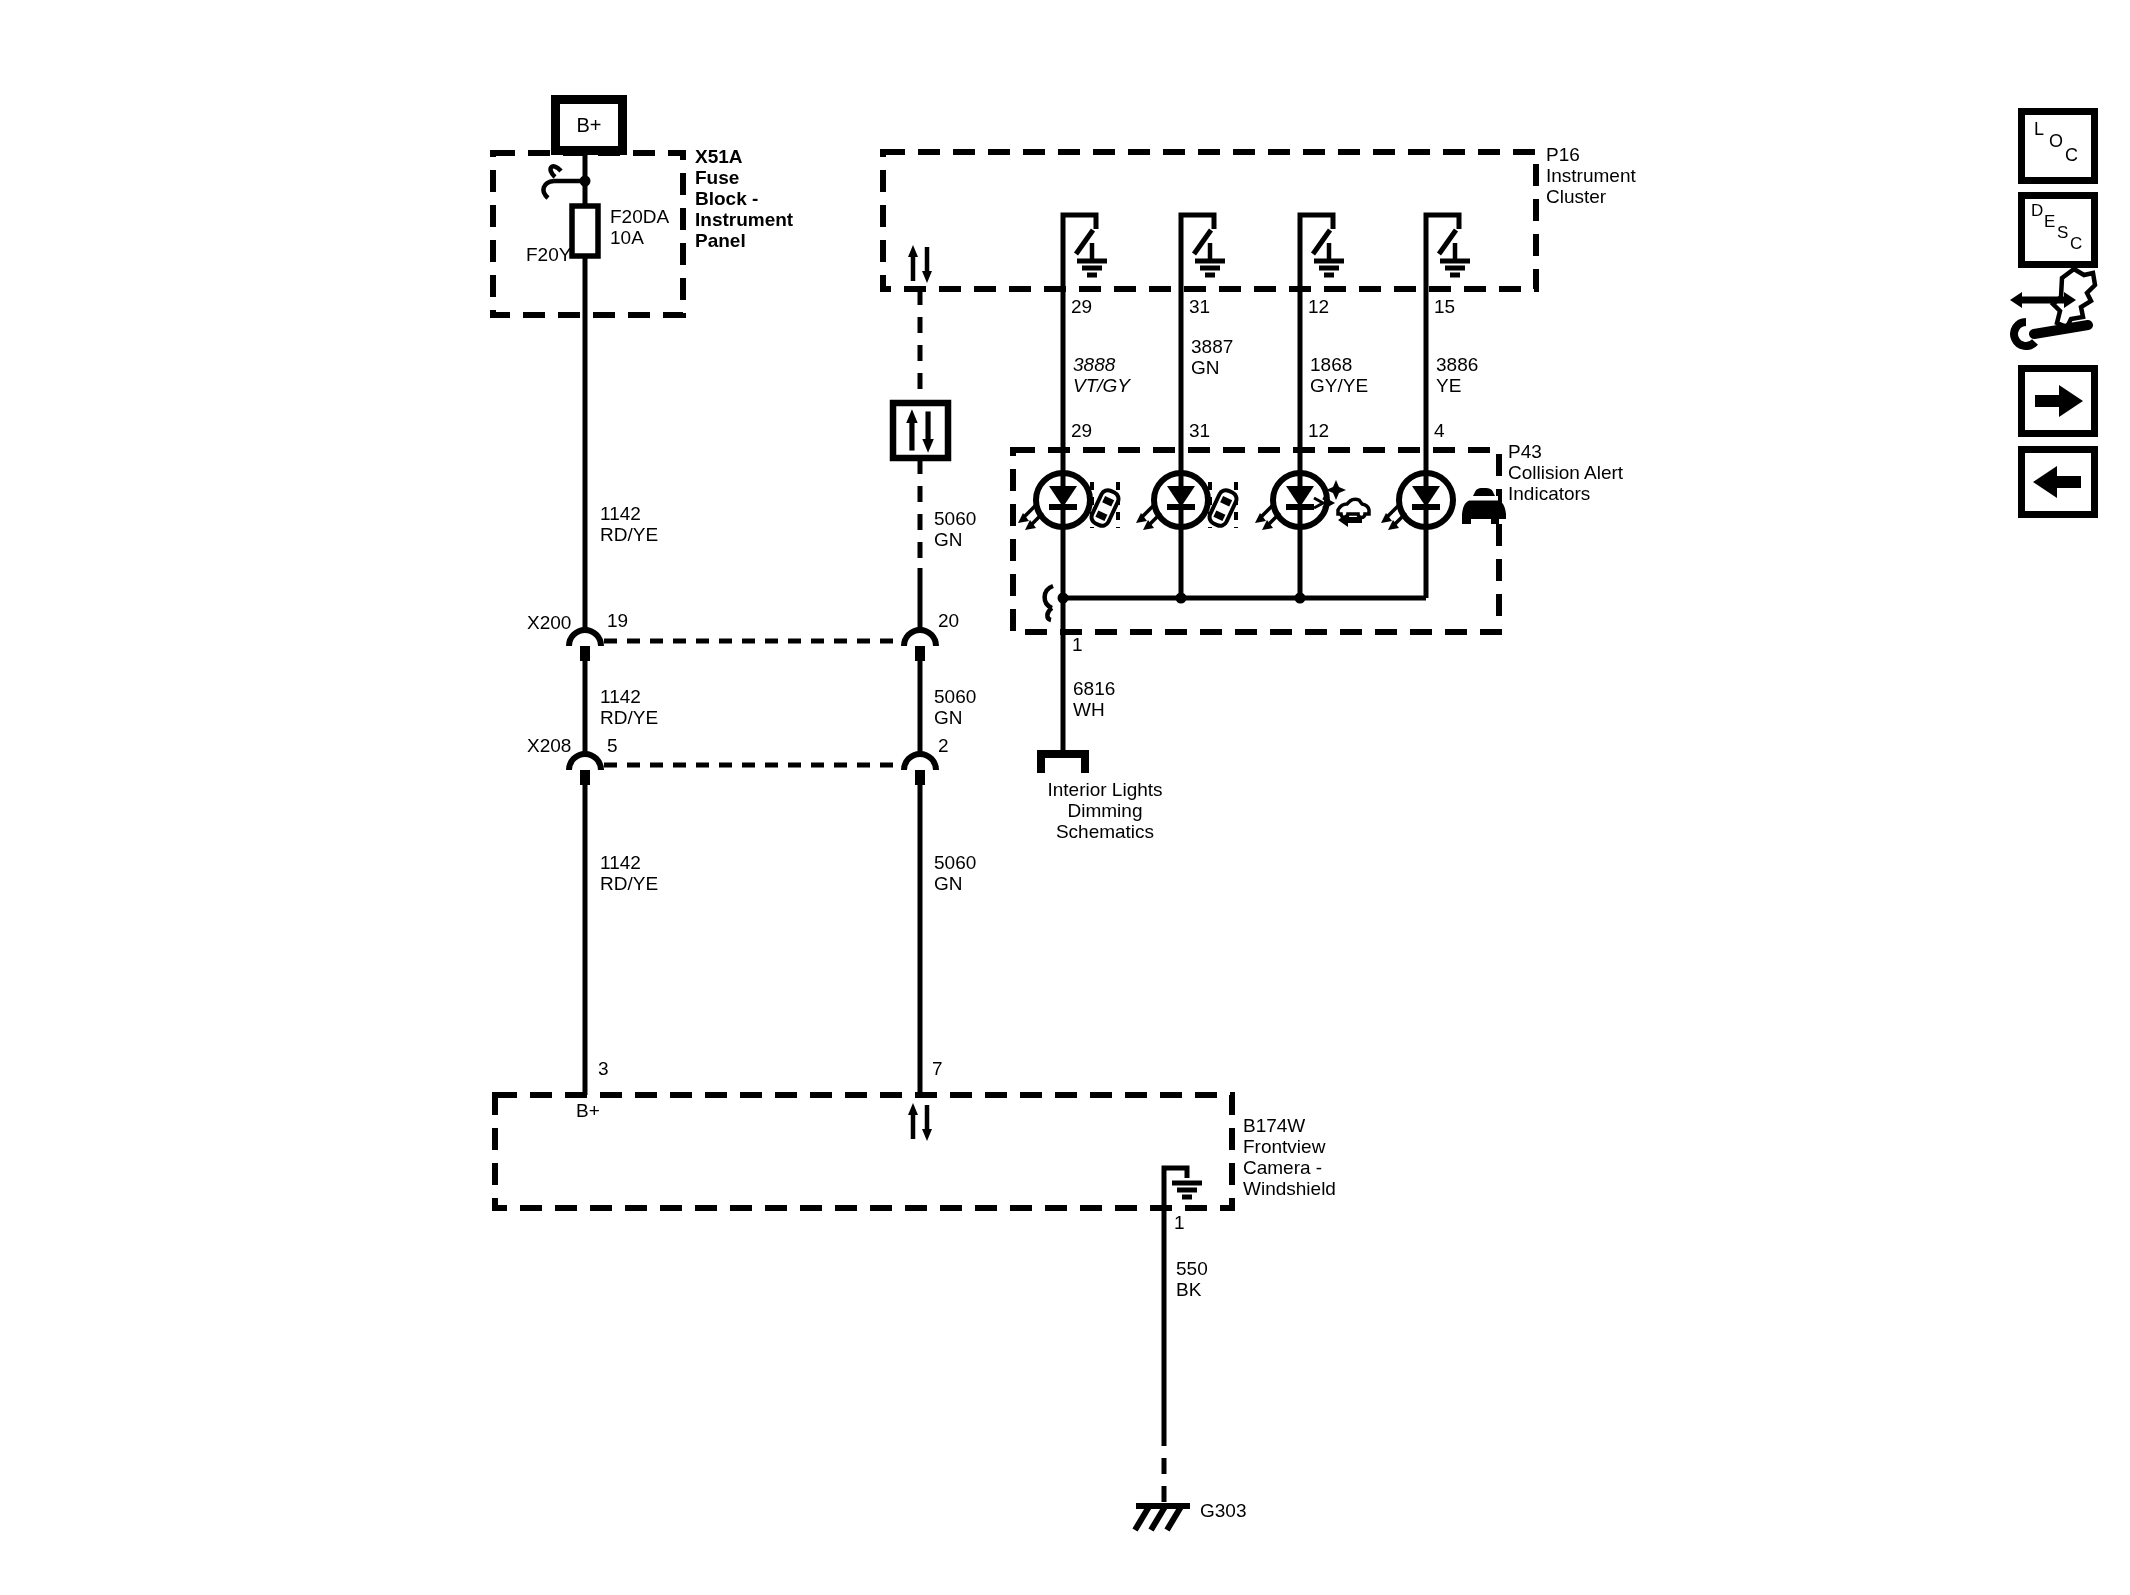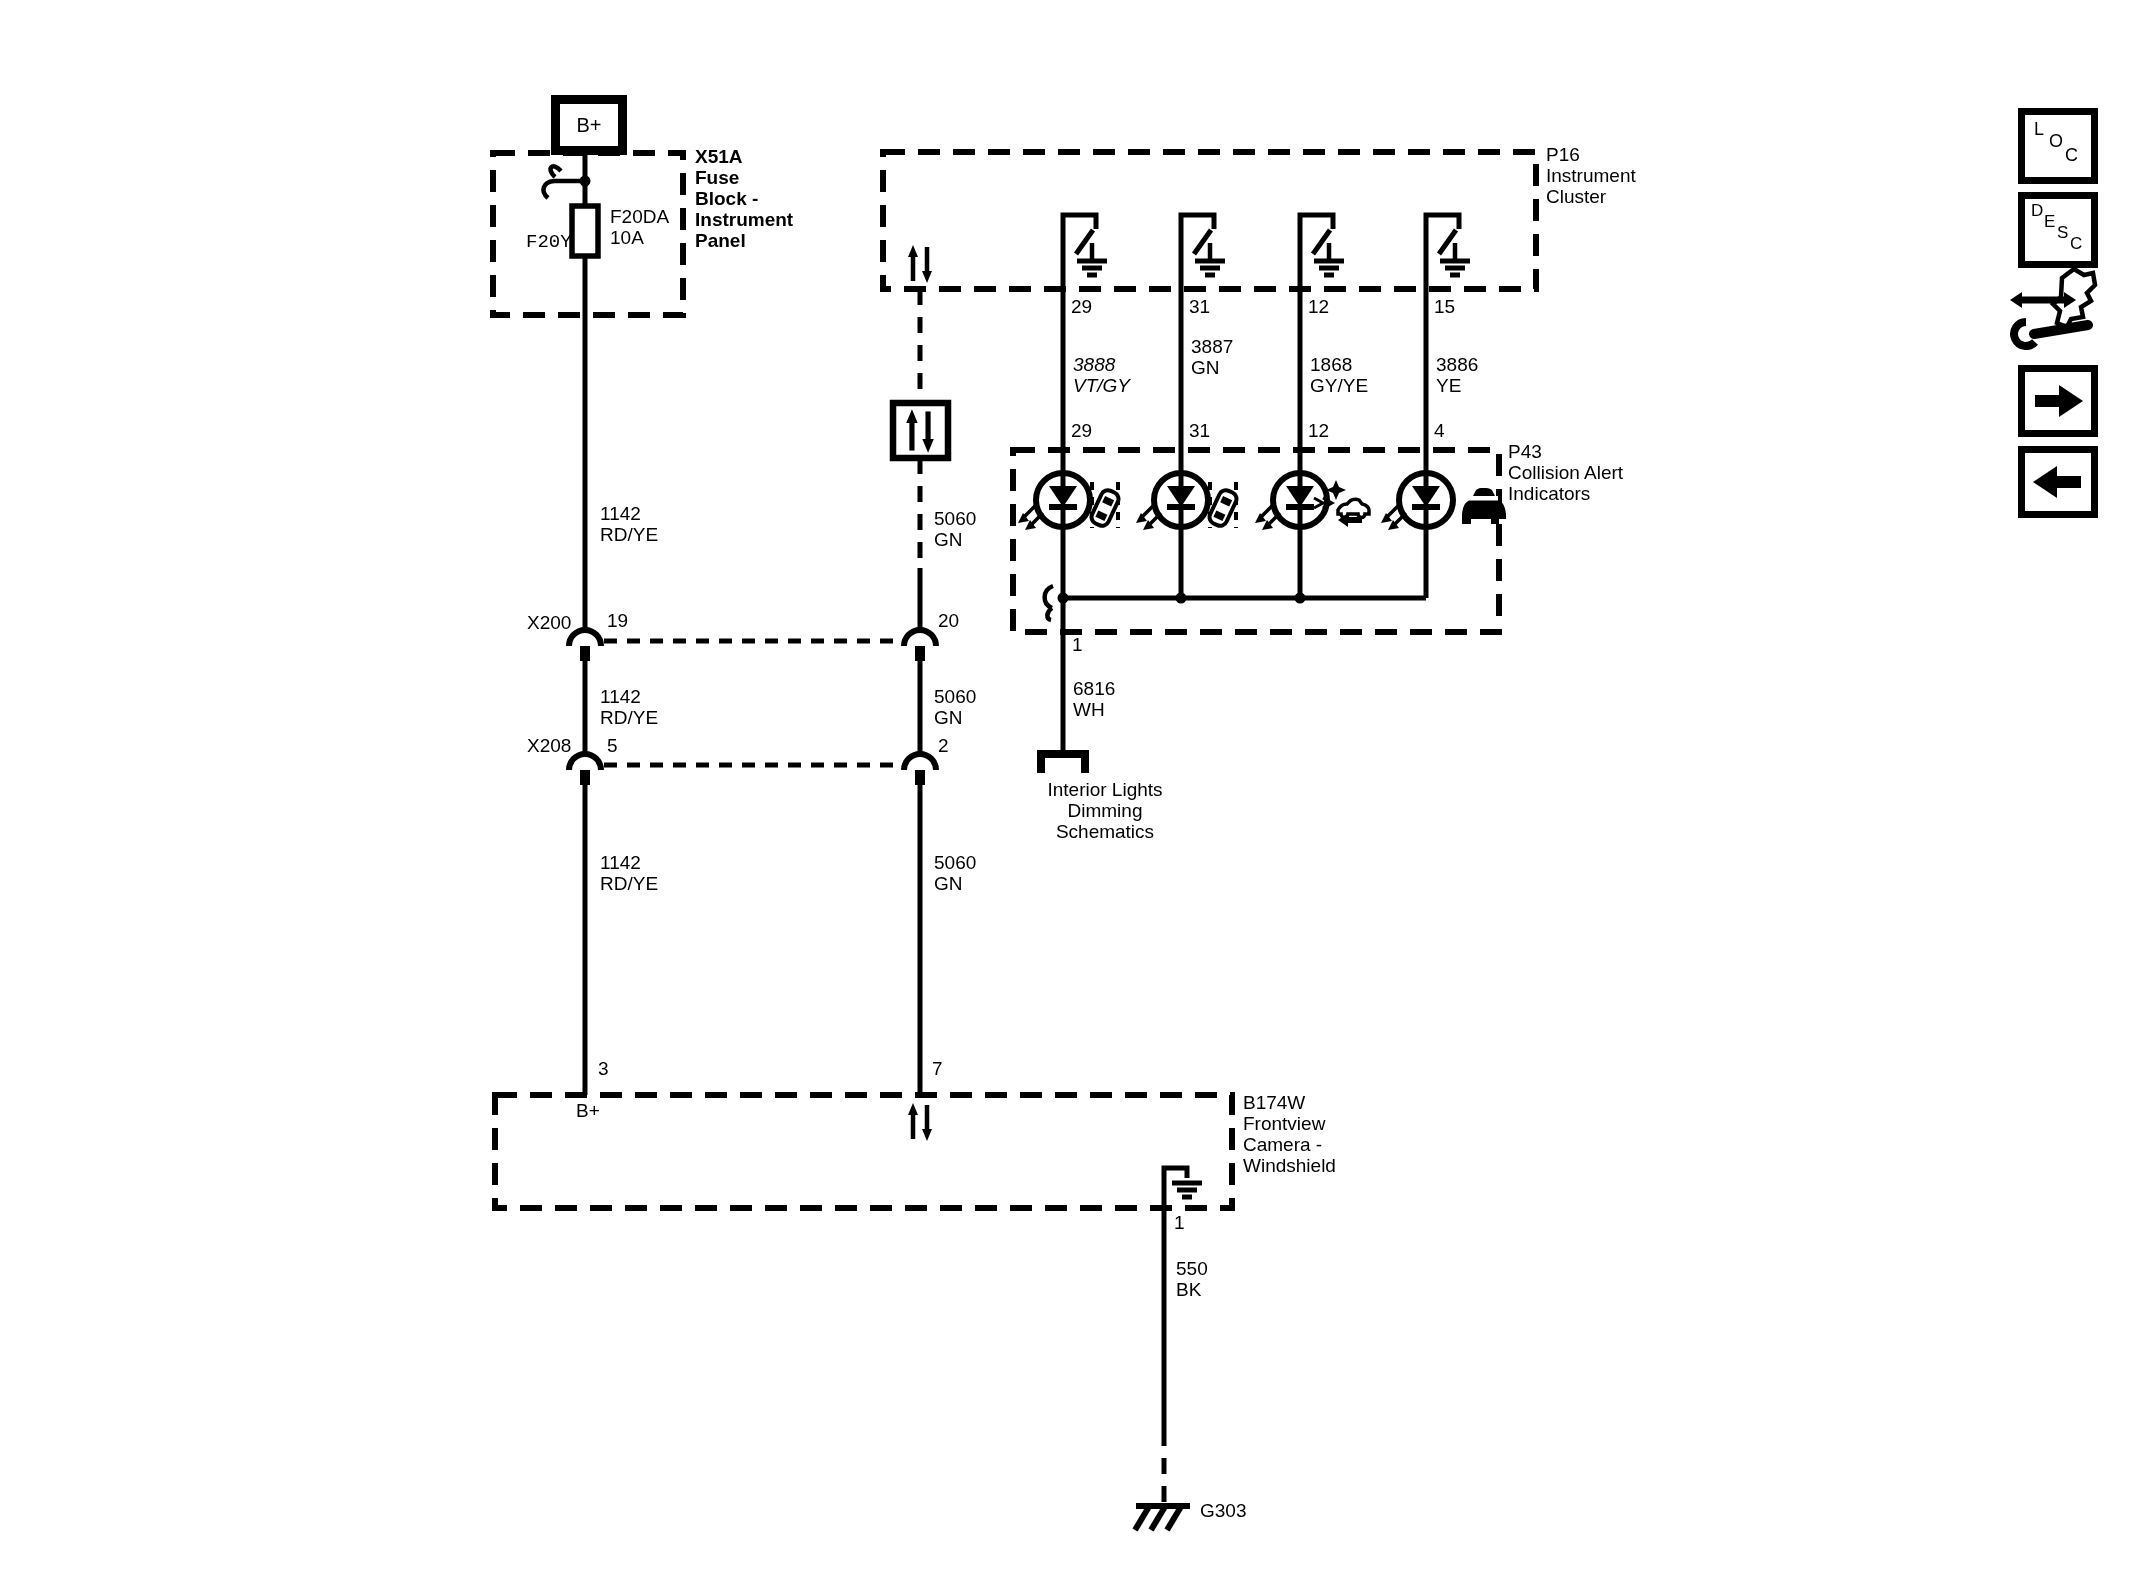--- a/index.html
+++ b/index.html
@@ -208,21 +208,21 @@
   <span>B+</span>
 </div>
 
 <div class="lbl" style="left:695px;top:146px;font-weight:bold;">X51A
 Fuse
 Block -
 Instrument
 Panel</div>
 <div class="lbl" style="left:610px;top:206px;">F20DA
 10A</div>
-<div class="lbl" style="left:526px;top:232px;font-family:Liberation Mono, monospace;">F20Y</div>
+<div class="lbl" style="left:526px;top:244px;">F20Y</div>
 
 <div class="lbl" style="left:600px;top:503px;">1142
 RD/YE</div>
 <div class="lbl" style="left:600px;top:686px;">1142
 RD/YE</div>
 <div class="lbl" style="left:600px;top:852px;">1142
 RD/YE</div>
 
 <div class="lbl" style="left:934px;top:508px;">5060
 GN</div>
@@ -264,21 +264,21 @@
 <div class="lbl" style="left:1508px;top:441px;">P43
 Collision Alert
 Indicators</div>
 <div class="lbl" style="left:1072px;top:634px;">1</div>
 <div class="lbl" style="left:1073px;top:678px;">6816
 WH</div>
 <div class="lbl center" style="left:1005px;top:779px;width:200px;">Interior Lights
 Dimming
 Schematics</div>
 
-<div class="lbl" style="left:1243px;top:1092px;">B174W
+<div class="lbl" style="left:1243px;top:1115px;">B174W
 Frontview
 Camera -
 Windshield</div>
 <div class="lbl" style="left:598px;top:1058px;">3</div>
 <div class="lbl" style="left:576px;top:1100px;">B+</div>
 <div class="lbl" style="left:932px;top:1058px;">7</div>
 <div class="lbl" style="left:1174px;top:1212px;">1</div>
 <div class="lbl" style="left:1176px;top:1258px;">550
 BK</div>
 <div class="lbl" style="left:1200px;top:1500px;">G303</div>

